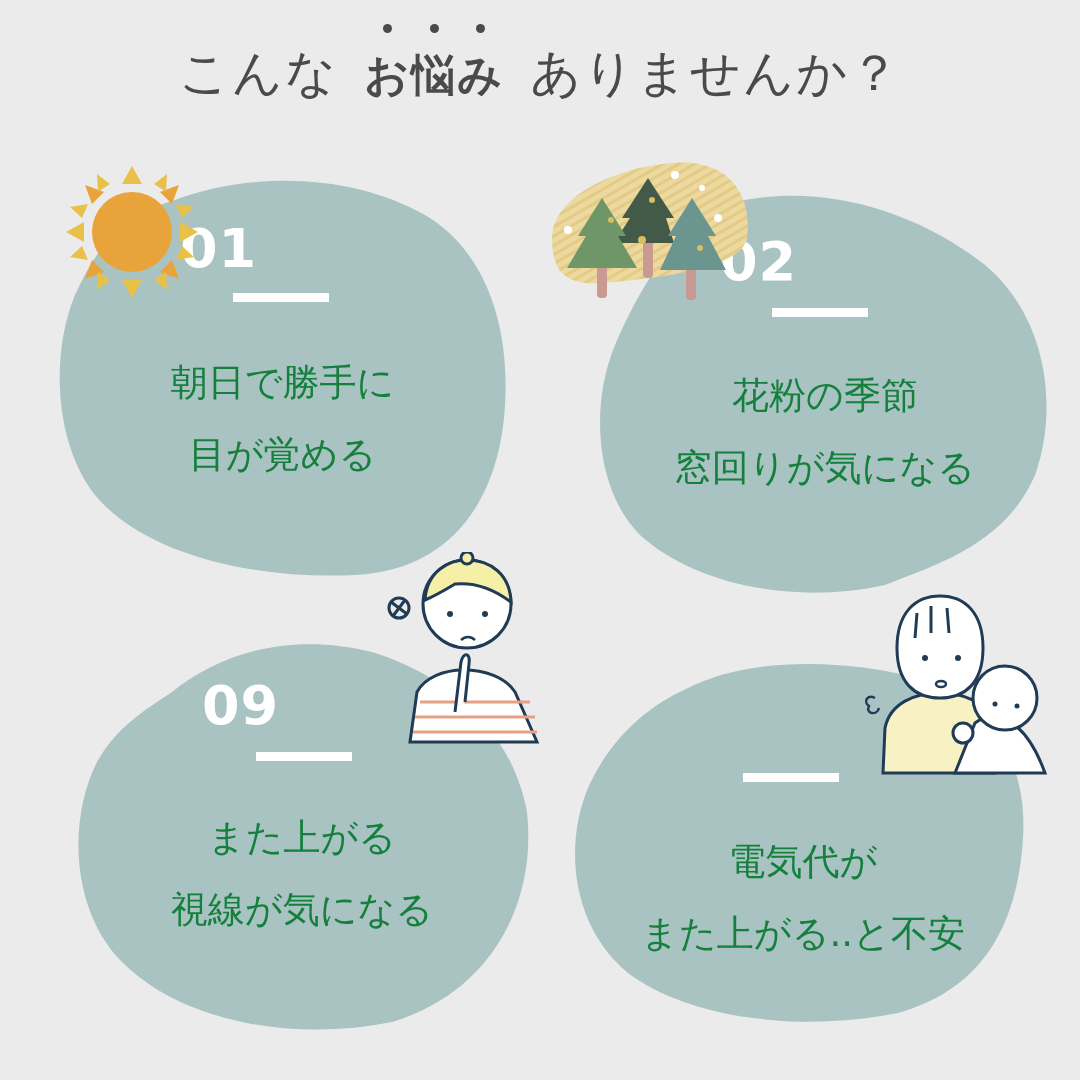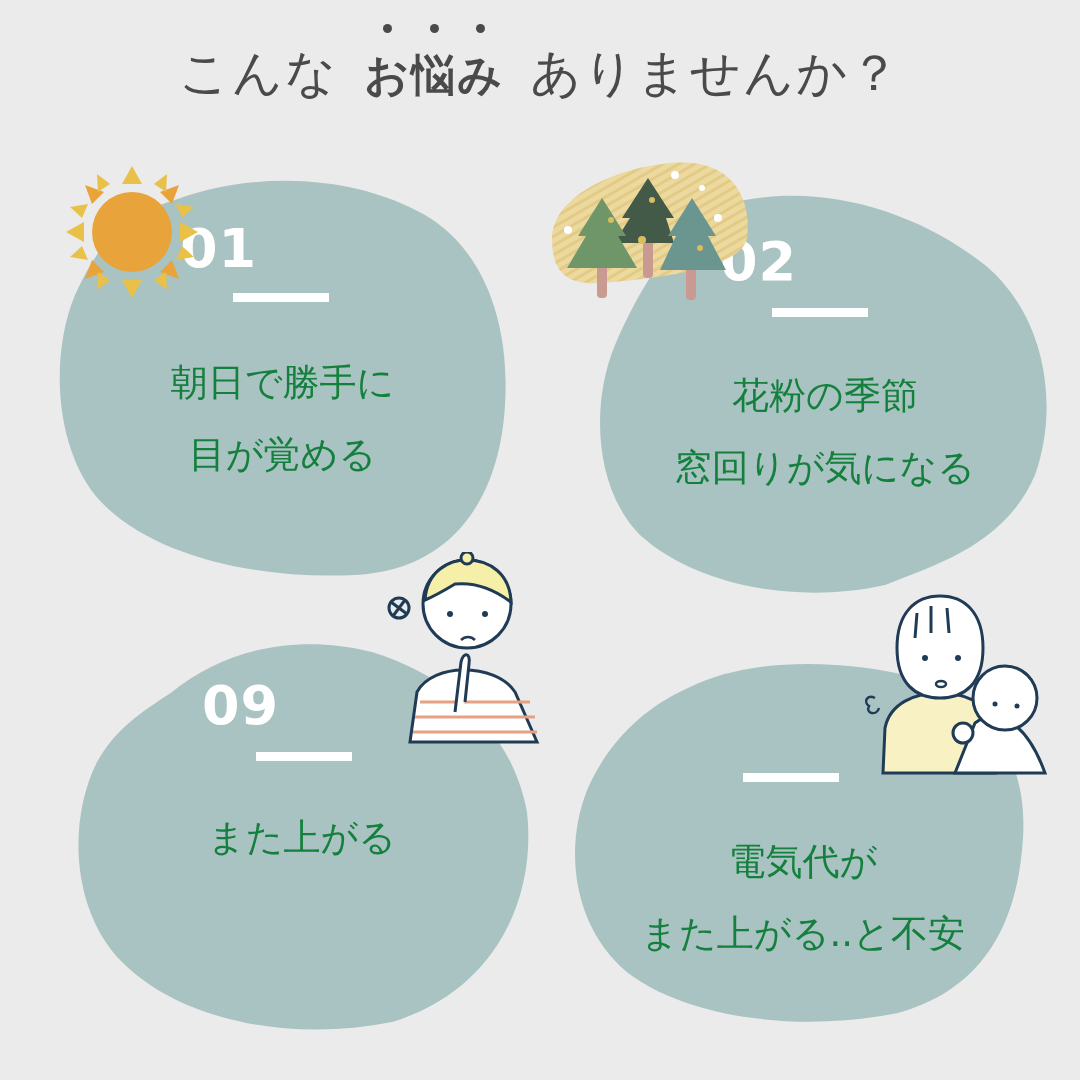--- a/index.html
+++ b/index.html
@@ -109,20 +109,21 @@
 </div>
 
 <div class="blob" style="left:72px;top:632px;width:460px;height:400px;">
   <svg width="460" height="400" viewBox="0 0 460 400">
       <path d="M100 60 C150 20 220 0 300 20 C380 45 440 100 455 180 C465 270 420 360 320 390 C220 410 110 390 50 330 C0 280 -5 190 25 130 C45 95 70 80 100 60 Z" fill="#a8c3c1"></path>
     </svg>
   <div class="num" style="left:130px;top:42px;">09</div>
   <div class="bar" style="left:184px;top:120px;"></div>
   <div class="text" style="left:0;width:460px;top:170px;">
     <div>また上がる</div>
+      <div>視線が気になる</div>
   </div>
 </div>
 <div class="illus" style="left:375px;top:552px;">
   <svg width="170" height="195" viewBox="0 0 170 195">
     <path d="M35 190 L42 140 C50 125 70 118 88 118 C110 118 130 125 140 140 L162 190 Z" fill="#fff" stroke="#1f3b55" stroke-width="3"></path>
     <g stroke="#e6a184" stroke-width="3">
         <line x1="45" y1="150" x2="155" y2="150"></line>
         <line x1="40" y1="165" x2="160" y2="165"></line>
         <line x1="38" y1="180" x2="162" y2="180"></line>
       </g>

